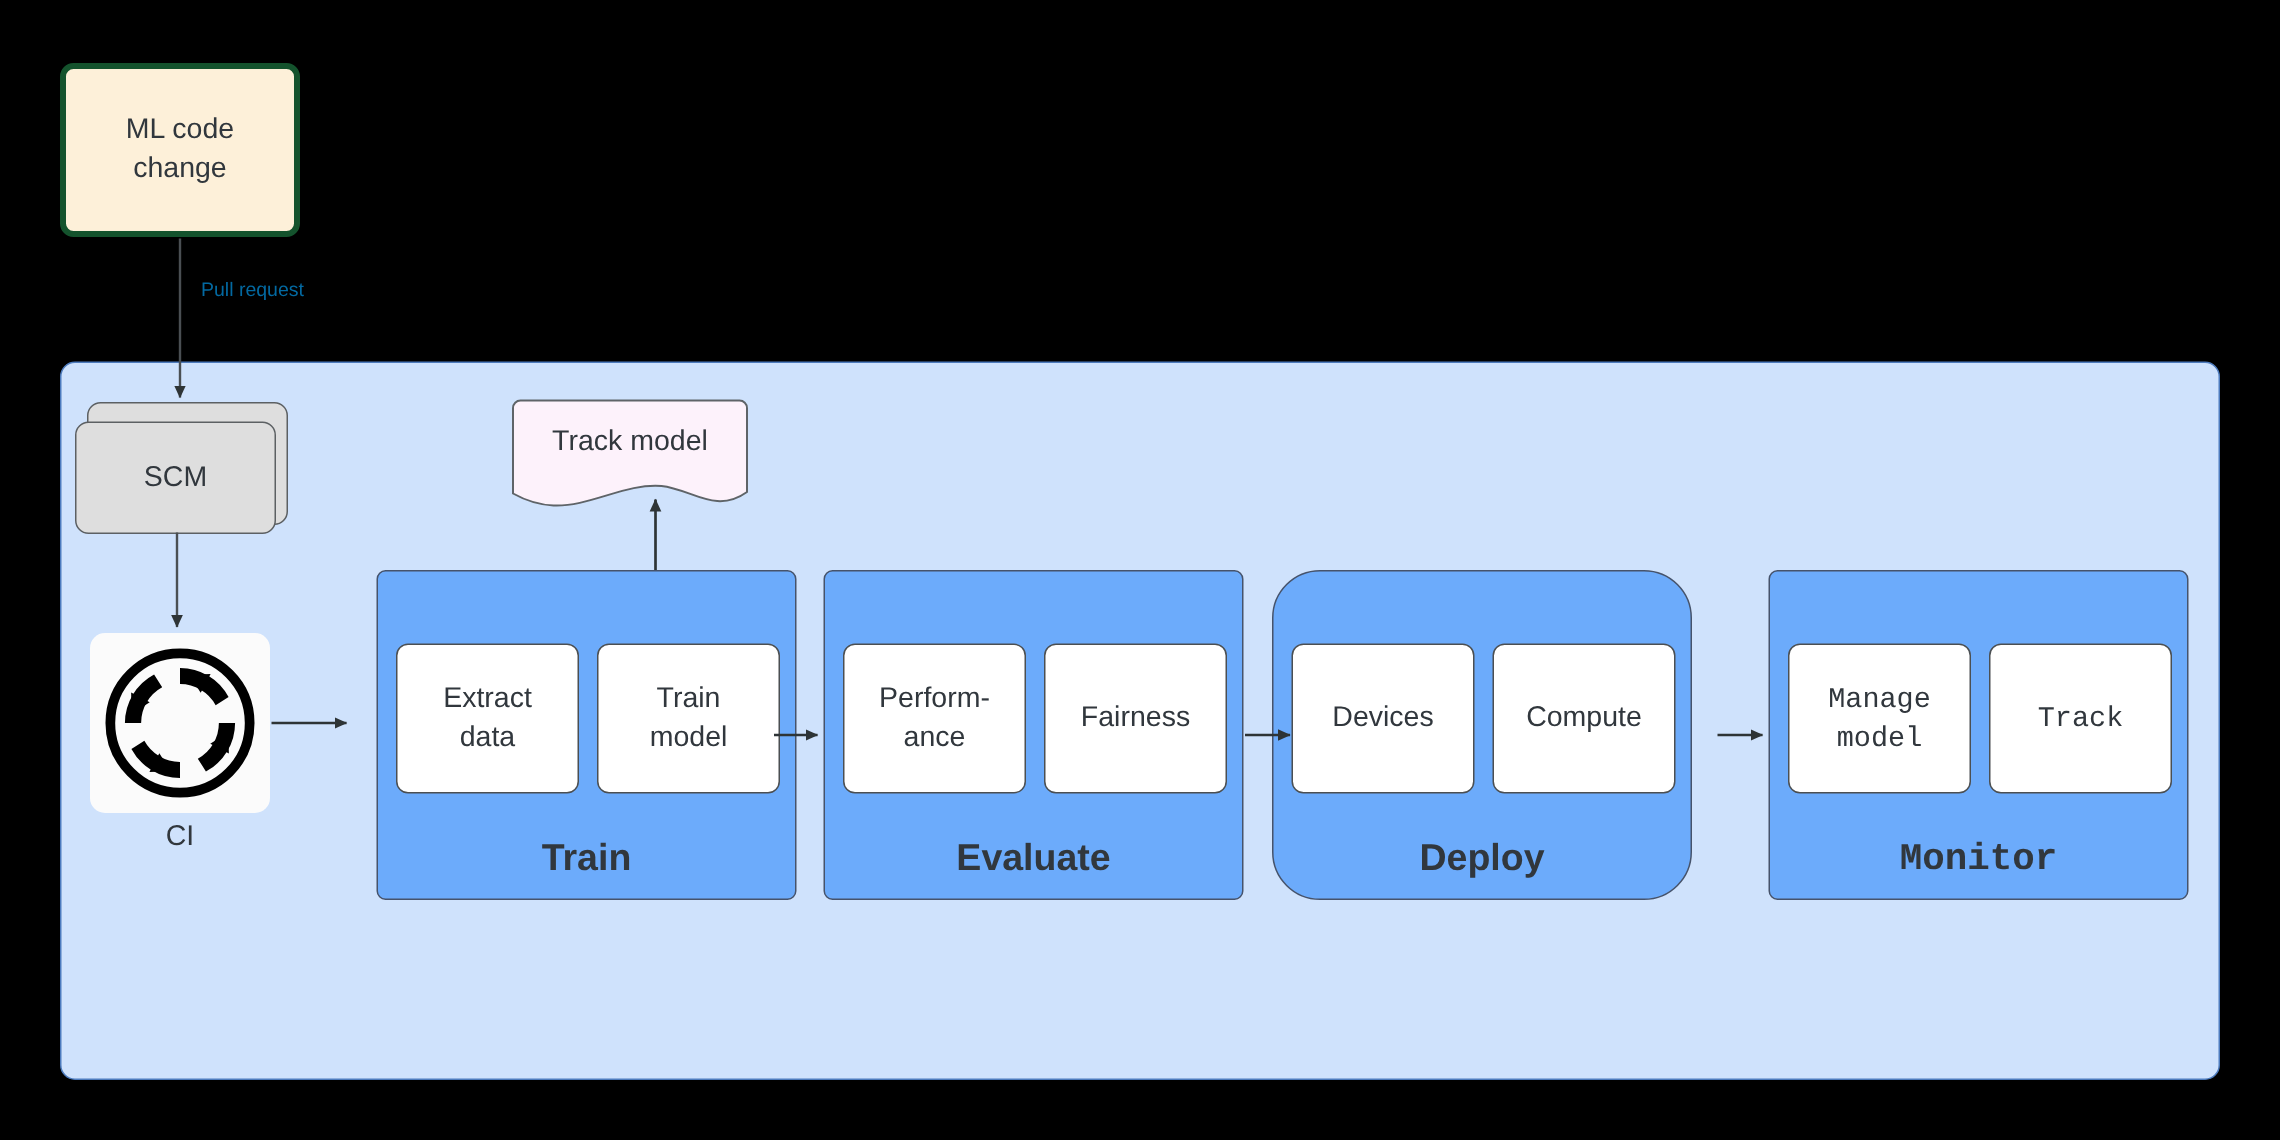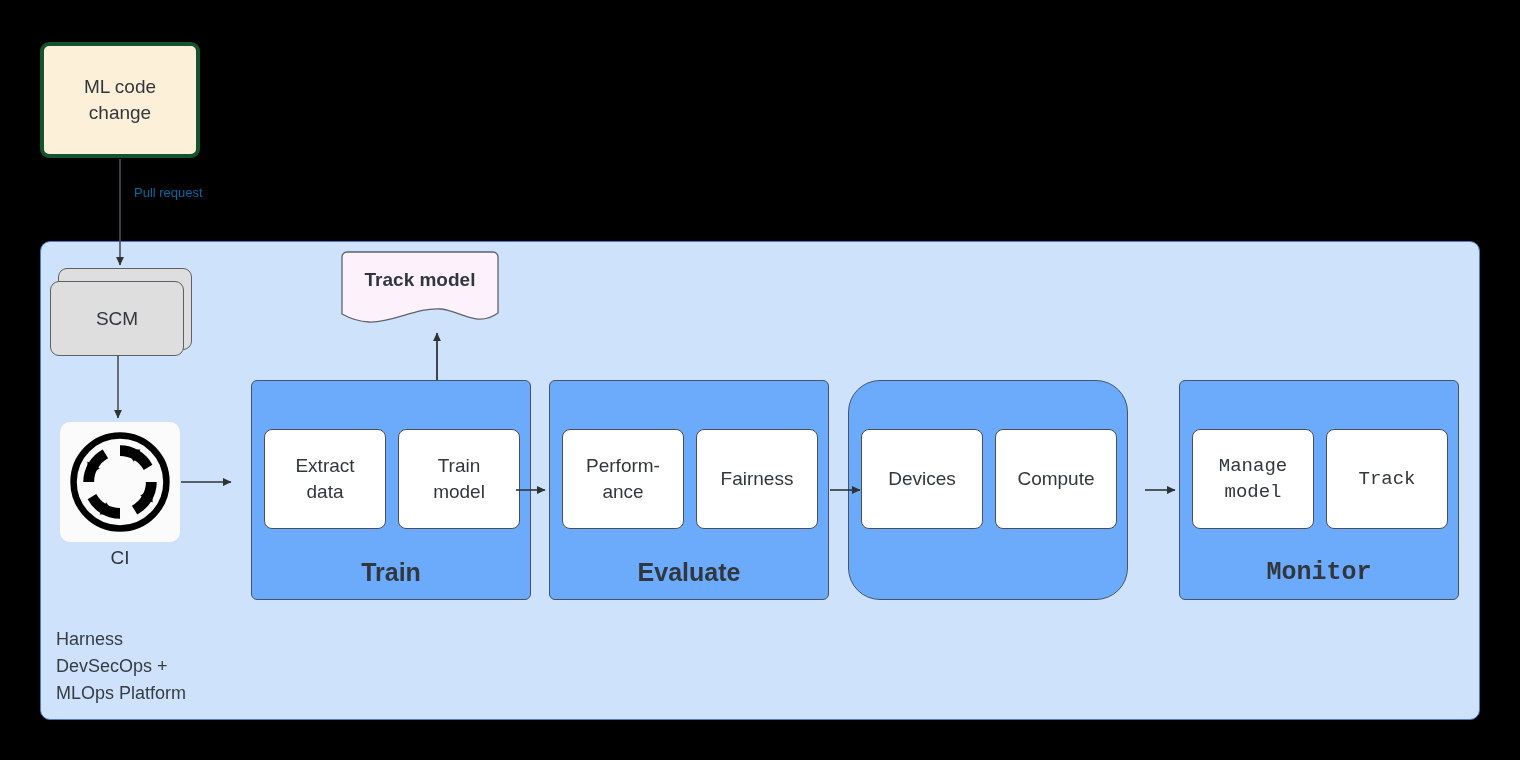--- a/index.html
+++ b/index.html
@@ -96,22 +96,22 @@
   }
   #ci-label {
     left: 60px; top: 547px;
     width: 120px;
     text-align: center;
     font-size: 19px;
     color: #31373d;
   }
   
   #track-model-doc {
-    left: 341px; top: 251px;
-    width: 144px; height: 75px; font-weight: bold;
+    left: 341px; top: 266px;
+    width: 144px; height: 75px;
   }
   #track-model-doc .doc-text {
     position: absolute;
     left: 0; top: 18px;
     width: 158px;
     text-align: center;
     font-size: 19px;
     color: #31373d;
   }
   
@@ -168,23 +168,20 @@
     pointer-events: none;
   }
 </style>
 </head>
 <body>
 
 <div id="canvas">
 
   <div class="node" id="platform-container"></div>
 
-  <div class="node" id="platform-caption">Harness
-DevSecOps +
-MLOps Platform</div>
 
   <div class="node" id="ml-code-change">ML code
 change</div>
 
   <div class="node" id="pull-request-label">Pull request</div>
 
   <div class="node" id="scm-card-back"></div>
   <div class="node" id="scm-card-front">SCM</div>
 
   <div class="node" id="ci-icon-box">
@@ -233,20 +230,21 @@
       <div class="task-box">Fairness</div>
     </div>
     <div class="stage-title">Evaluate</div>
   </div>
 
   <div class="node stage" id="stage-deploy">
     <div class="stage-tasks">
       <div class="task-box">Devices</div>
       <div class="task-box">Compute</div>
     </div>
+    <div class="stage-title">Deploy</div>
   </div>
 
   <div class="node stage" id="stage-monitor">
     <div class="stage-tasks">
       <div class="task-box">Manage
 model</div>
       <div class="task-box">Track</div>
     </div>
     <div class="stage-title">Monitor</div>
   </div>

